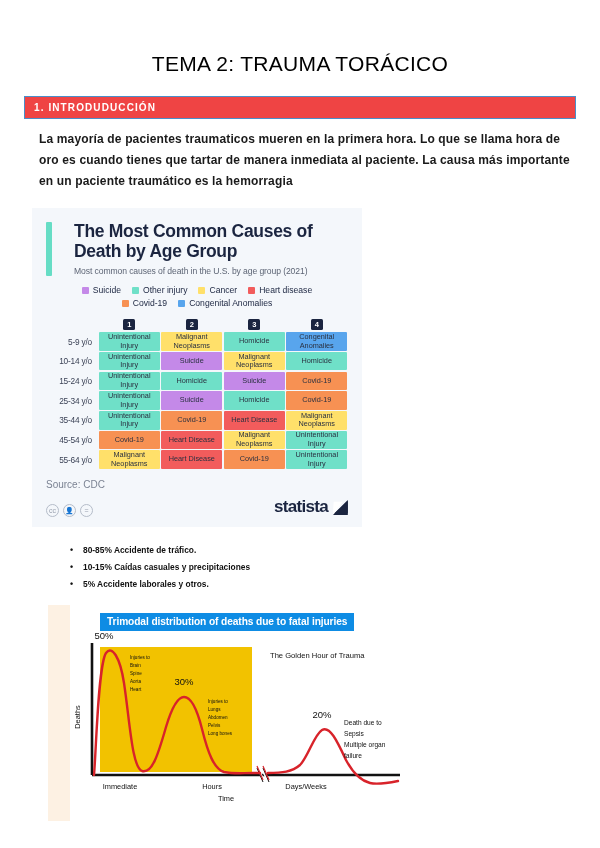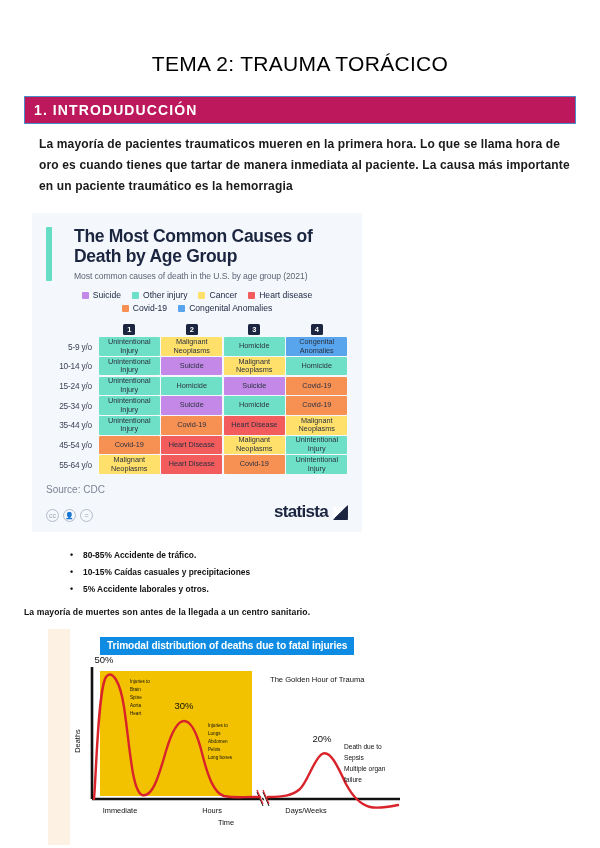--- a/index.html
+++ b/index.html
@@ -16,23 +16,23 @@
     text-align: center;
     color: #000000;
     font-size: 21px;
     font-weight: 400;
     letter-spacing: 0.3px;
     margin-top: 52px;
   }
 
   .section-bar {
     margin: 20px 24px 0 24px;
-    background: #be185d;
+    background: #ef4444;
     color: #ffffff;
-    font-size: 14px;
+    font-size: 10px;
     font-weight: bold;
     letter-spacing: 1.1px;
     padding: 5px 8px 5px 9px;
     border: 1px solid #4a8ec9;
   }
 
   .intro-para {
     margin: 10px 24px 0 39px;
     font-size: 12px;
     font-weight: bold;
@@ -291,21 +291,20 @@
       </div>
     </div>
   </div>
 
   <div class="bullets" id="bullet-list">
       <div class="bul">80-85% Accidente de tráfico.</div>
       <div class="bul">10-15% Caídas casuales y precipitaciones</div>
       <div class="bul">5% Accidente laborales y otros.</div>
     </div>
 
-  <div class="after-bullets">La mayoría de muertes son antes de la llegada a un centro sanitario.</div>
 
   <div class="chart-wrap">
     <div class="chart-inner"></div>
     <div class="chart-title-bar">Trimodal distribution of deaths due to fatal injuries</div>
 
     <svg class="svg-chart" width="360" height="216" viewBox="0 0 360 216">
 
       <rect x="52" y="42" width="152" height="125" fill="#f2c200"></rect>
 
       <line x1="44" y1="38" x2="44" y2="170" stroke="#111" stroke-width="2.6"></line>

